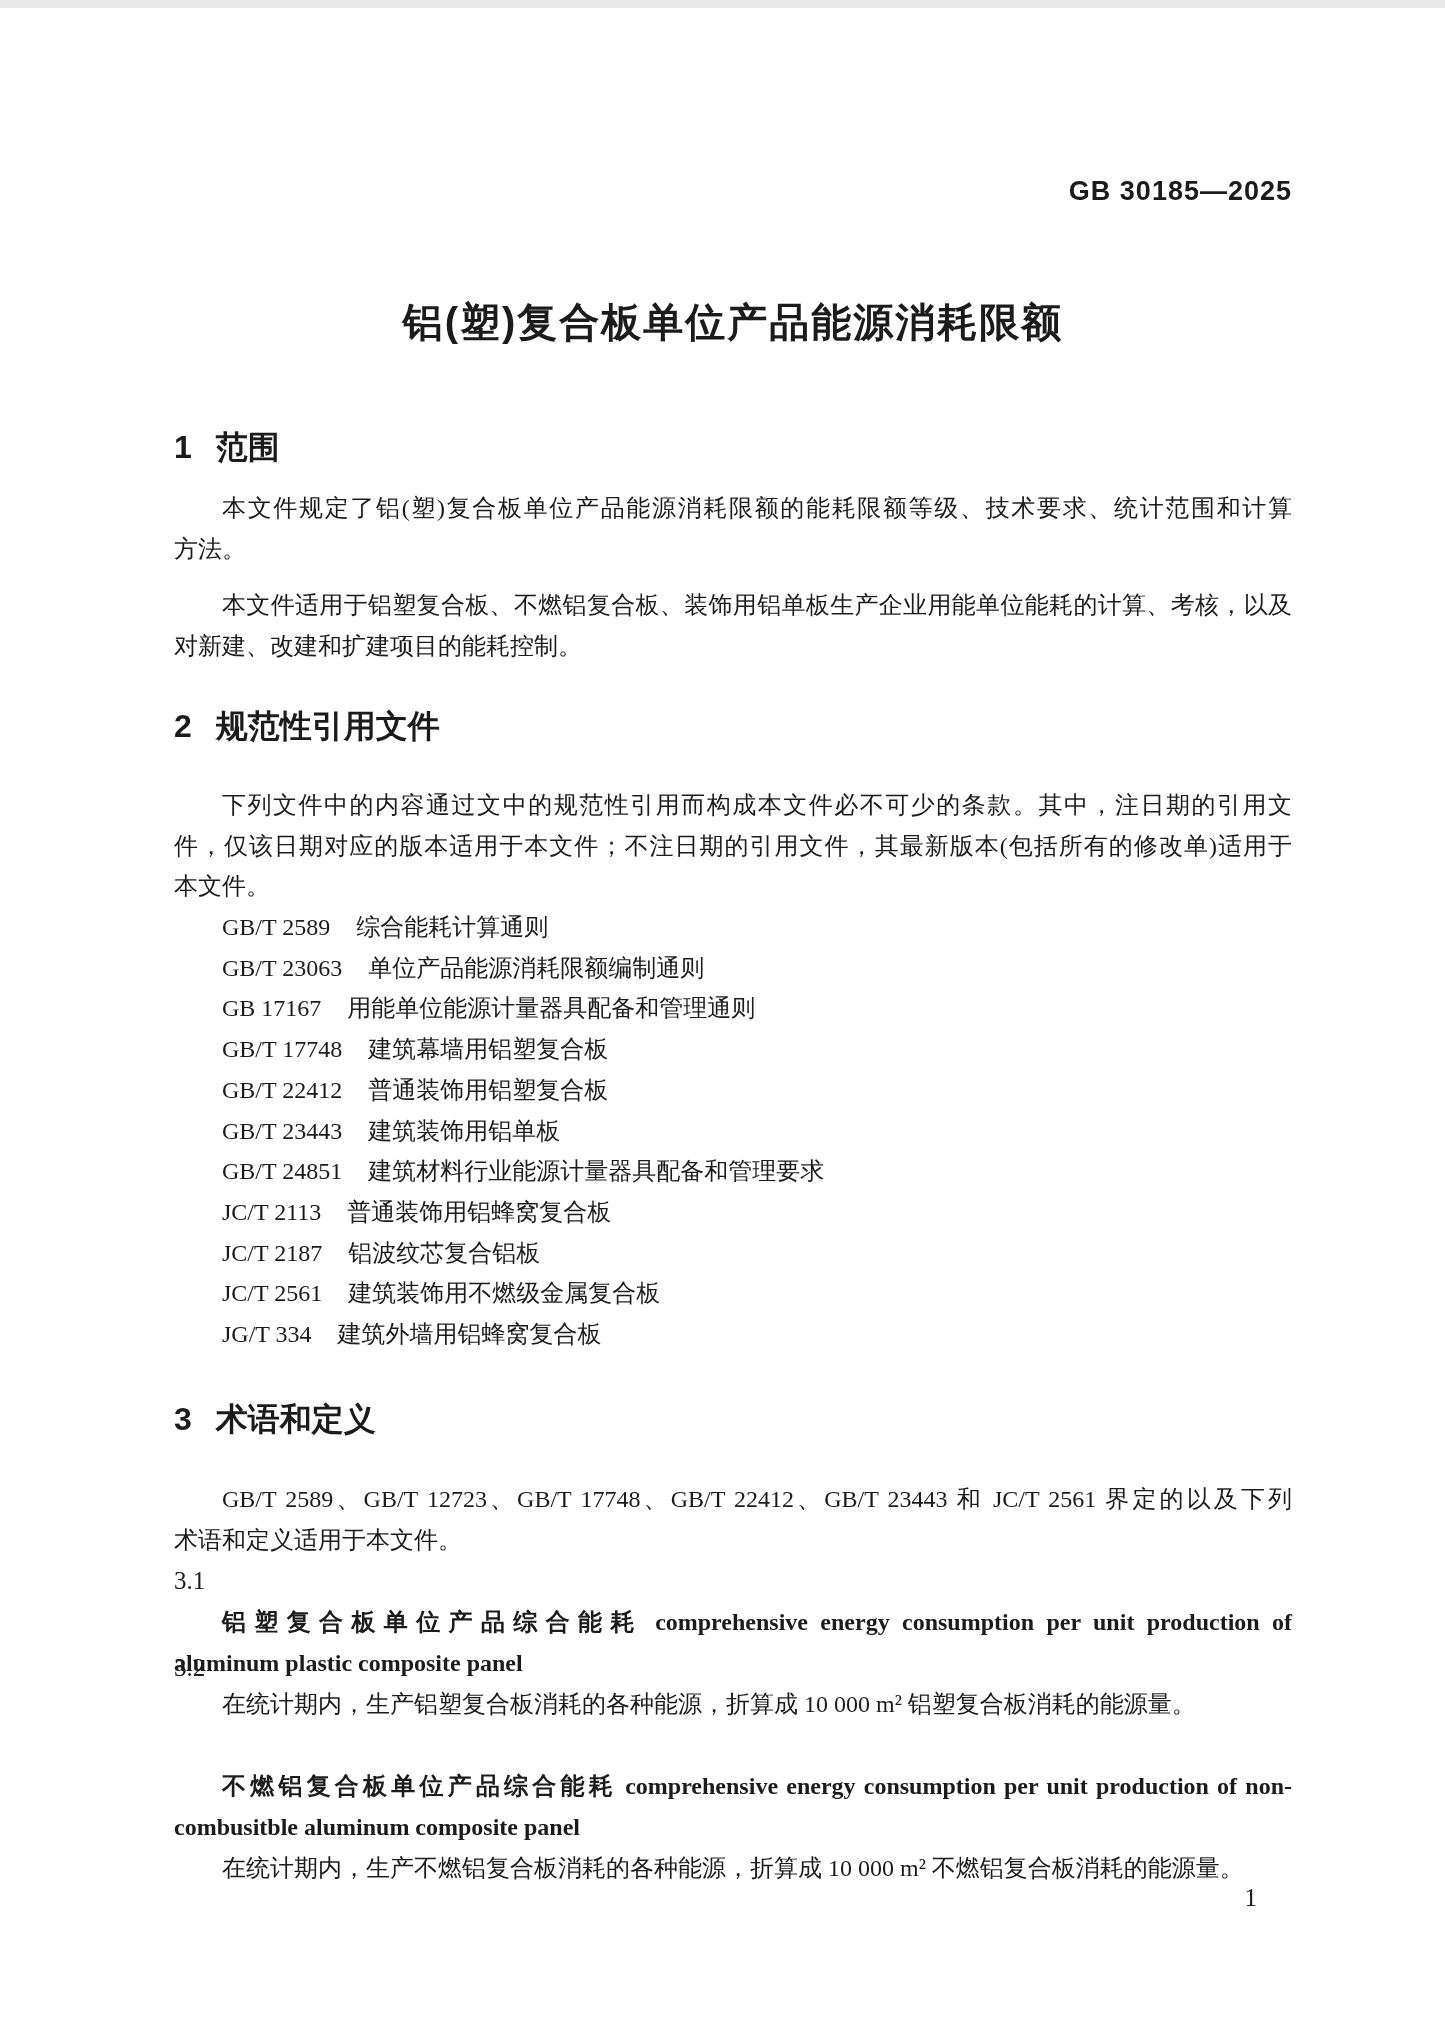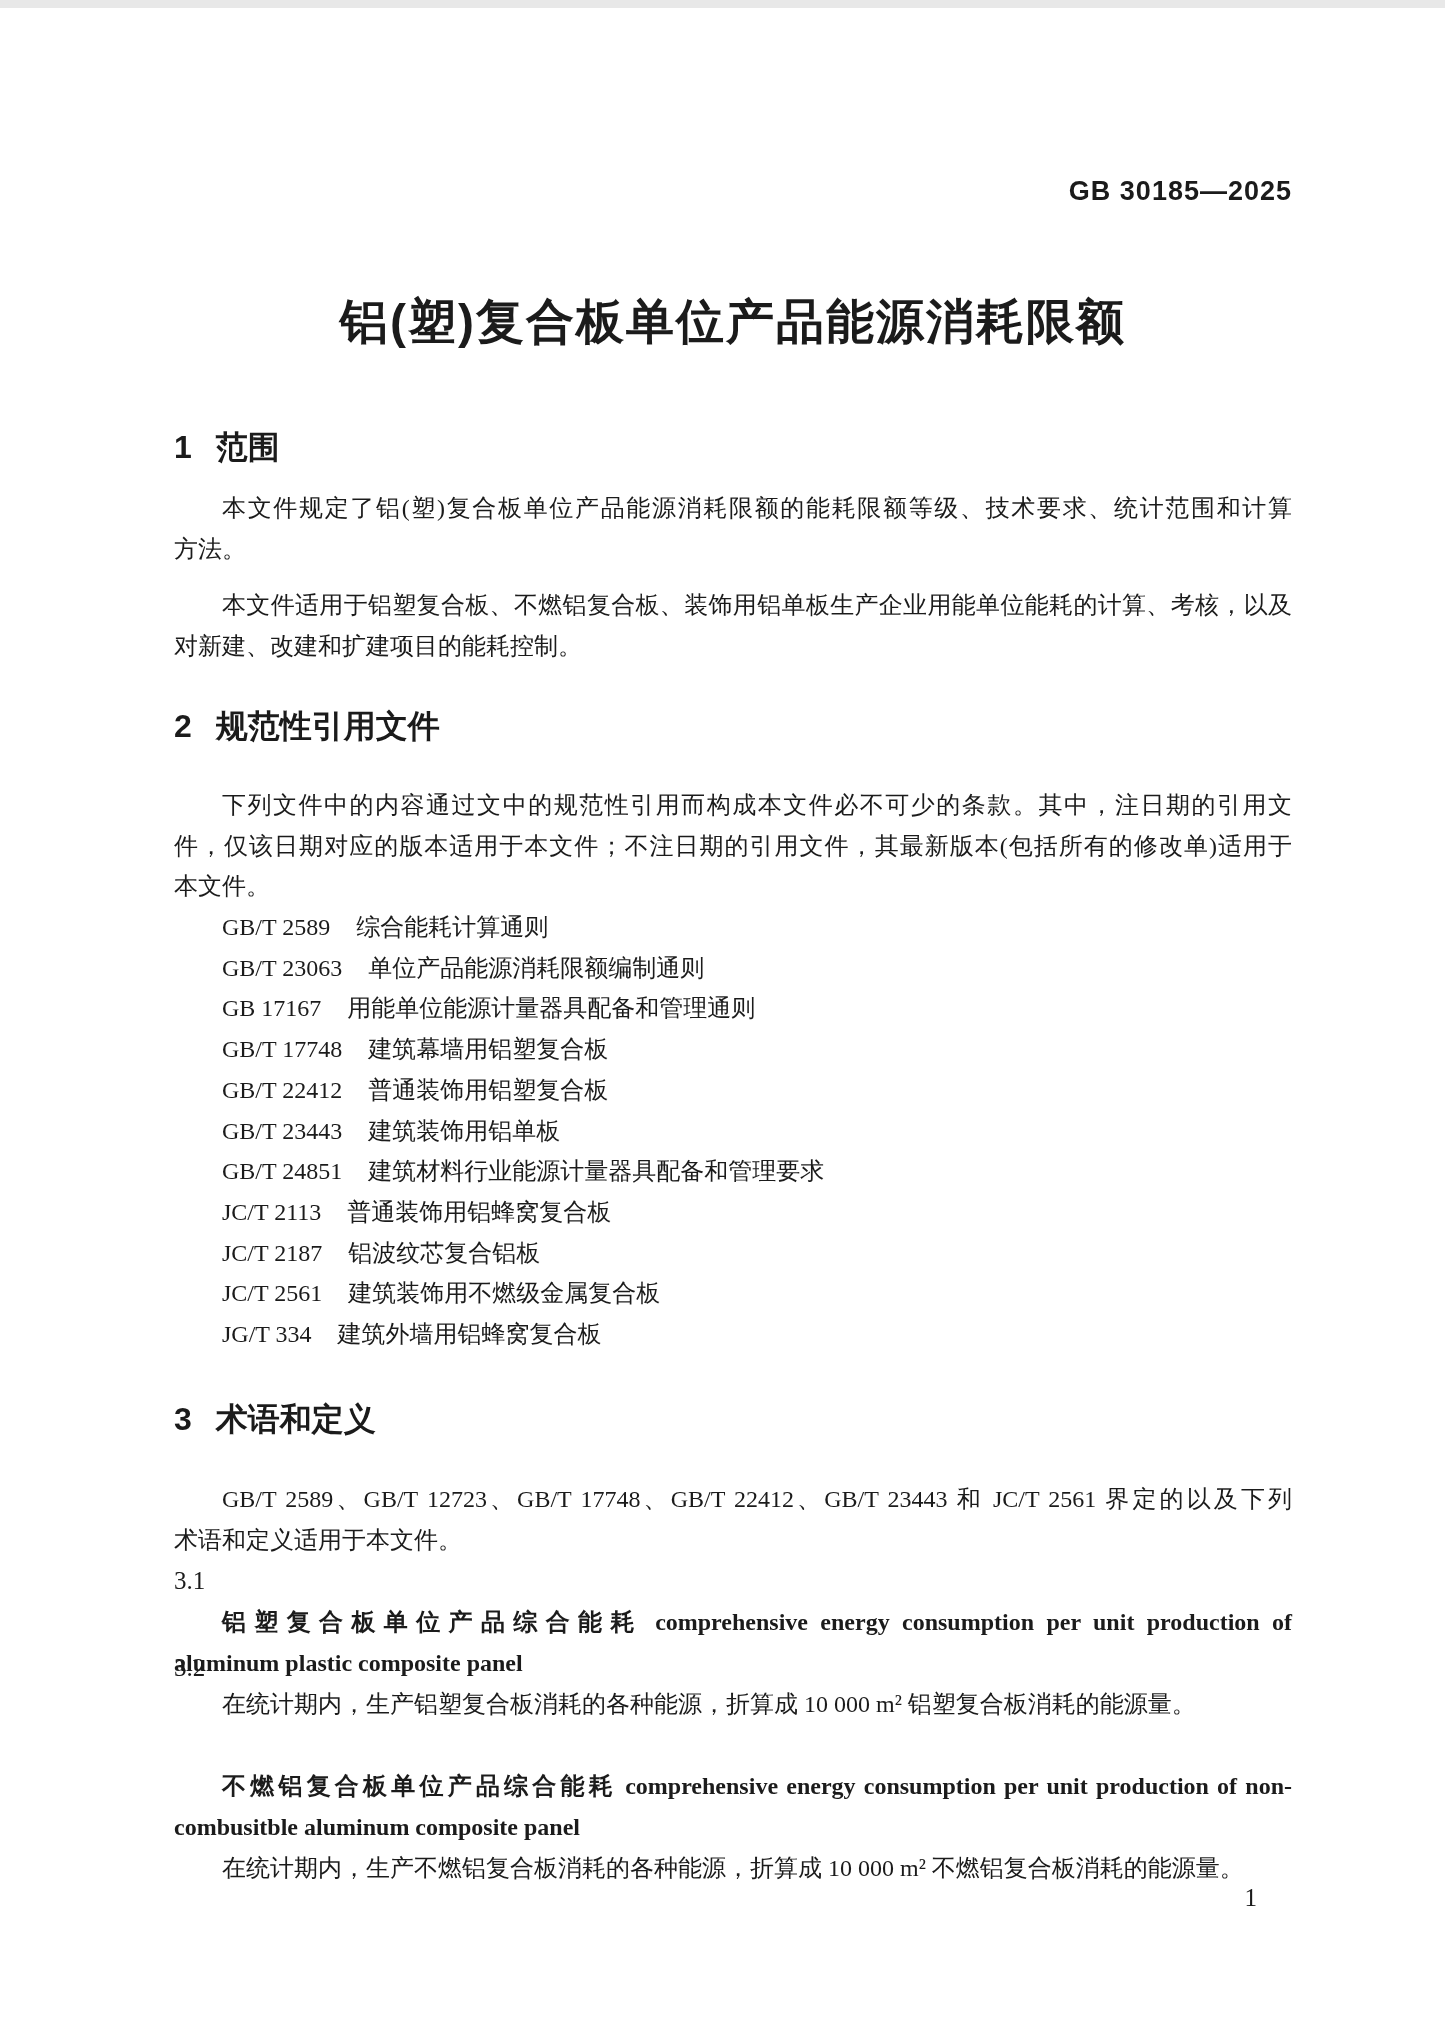--- a/index.html
+++ b/index.html
@@ -14,21 +14,21 @@
   .jline{text-align:justify;text-align-last:justify;}
   .indent{padding-left:48px;}
   .doc-header{
     top:168px;right:153px;
     font-family:"Liberation Sans","DejaVu Sans",sans-serif;
     font-weight:bold;font-size:27px;letter-spacing:1px;
   }
   .doc-title{
     top:290px;text-align:center;
     font-family:"Liberation Sans","DejaVu Sans",sans-serif;
-    font-weight:bold;font-size:48px;line-height:48px;letter-spacing:2px;
+    font-weight:bold;font-size:40px;line-height:48px;letter-spacing:2px;
   }
   .sec-heading{
     font-family:"Liberation Sans","DejaVu Sans",sans-serif;
     font-weight:bold;font-size:32px;line-height:40.7px;
   }
   .sec-heading .sec-num{display:inline-block;margin-right:24px;}
   .ref-row .ref-code{display:inline-block;}
   .ref-row .ref-title{display:inline-block;margin-left:26px;}
   .clause-label{font-size:25px;line-height:40.7px;}
   .term-zh{

